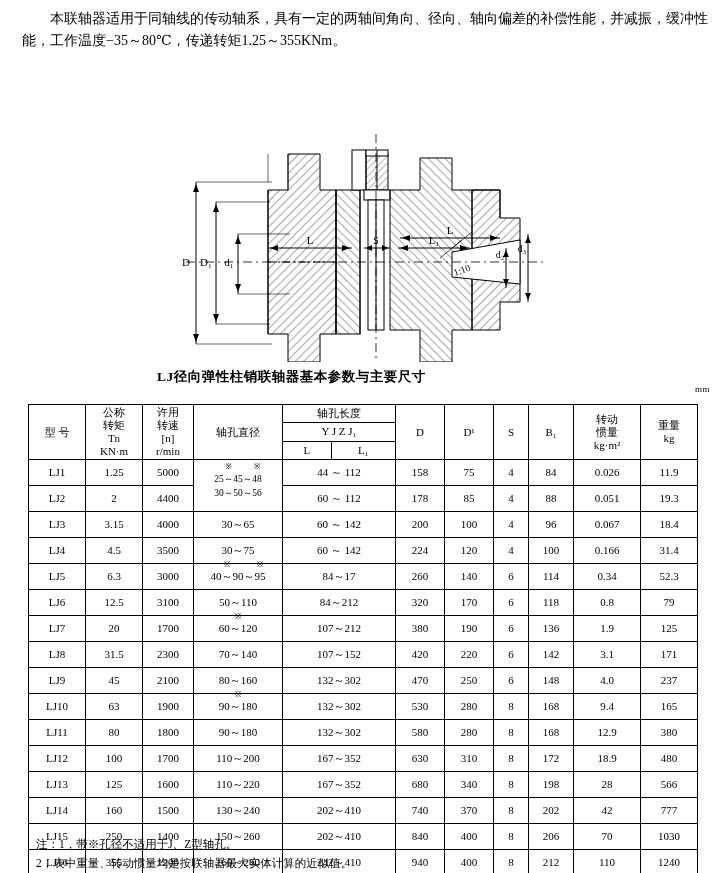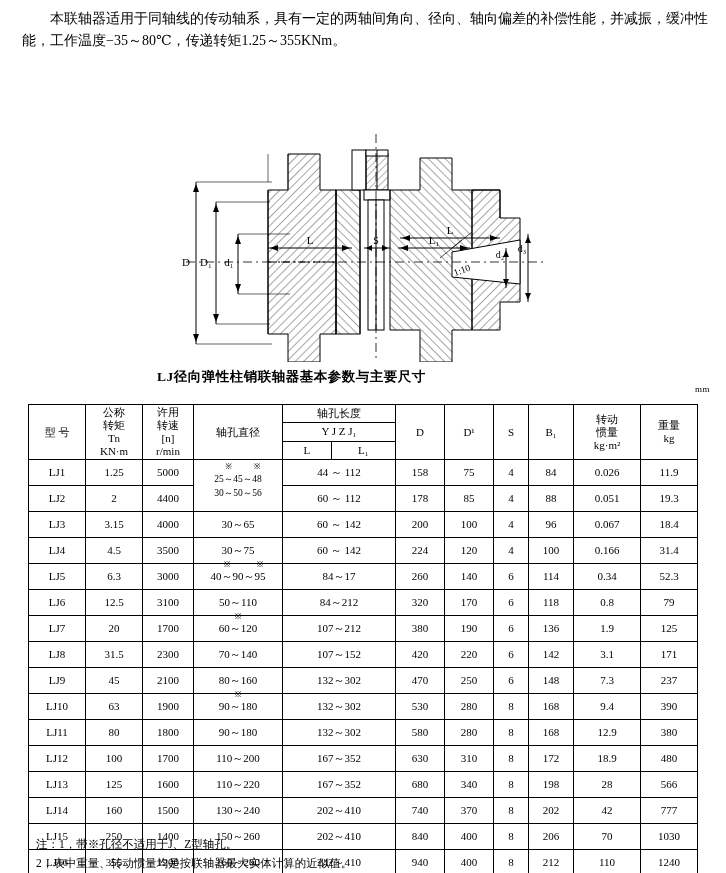--- a/index.html
+++ b/index.html
@@ -373,35 +373,35 @@
         <tr>
           <td class="rowcell">LJ9</td>
           <td class="rowcell">45</td>
           <td class="rowcell">2100</td>
           <td class="rowcell">80～160</td>
           <td class="rowcell" colspan="2">132～302</td>
           <td class="rowcell">470</td>
           <td class="rowcell">250</td>
           <td class="rowcell">6</td>
           <td class="rowcell">148</td>
-          <td class="rowcell">7.3</td>
+          <td class="rowcell">4.0</td>
           <td class="rowcell">237</td>
         </tr>
         <tr>
           <td class="rowcell">LJ10</td>
           <td class="rowcell">63</td>
           <td class="rowcell">1900</td>
           <td class="rowcell"><span class="starnum">90～180<span class="st">※</span></span></td>
           <td class="rowcell" colspan="2">132～302</td>
           <td class="rowcell">530</td>
           <td class="rowcell">280</td>
           <td class="rowcell">8</td>
           <td class="rowcell">168</td>
           <td class="rowcell">9.4</td>
-          <td class="rowcell">390</td>
+          <td class="rowcell">165</td>
         </tr>
         <tr>
           <td class="rowcell">LJ11</td>
           <td class="rowcell">80</td>
           <td class="rowcell">1800</td>
           <td class="rowcell">90～180</td>
           <td class="rowcell" colspan="2">132～302</td>
           <td class="rowcell">580</td>
           <td class="rowcell">280</td>
           <td class="rowcell">8</td>

